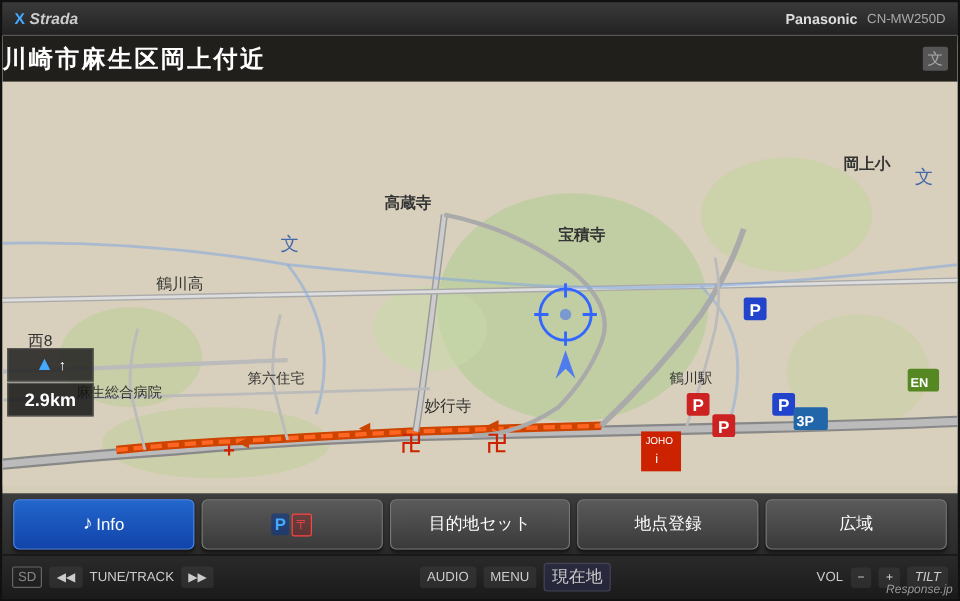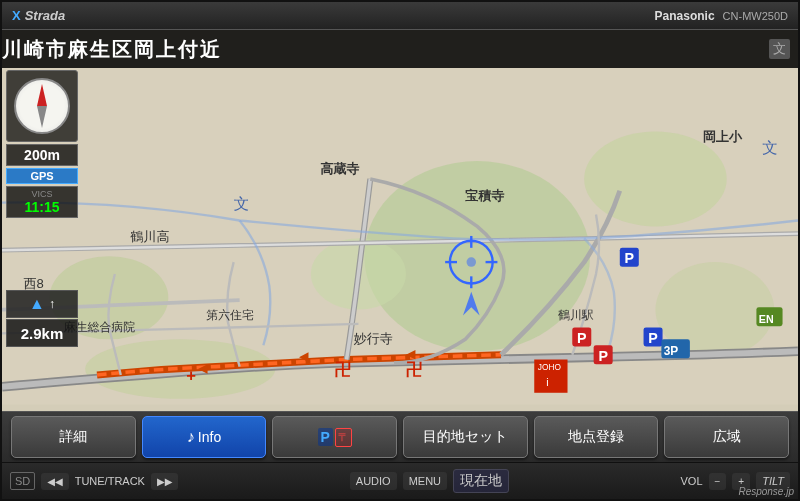--- a/index.html
+++ b/index.html
@@ -520,55 +520,34 @@
         <rect x="448" y="272" width="28" height="28" fill="#cc2200"></rect>
         <text x="451" y="281" font-size="7" fill="white">JOHO</text>
         <text x="458" y="294" font-size="9" fill="white">i</text>
       </svg>
 
       <div id="location-bar">
         <span id="location-text">川崎市麻生区岡上付近</span>
         <span id="text-icon">文</span>
       </div>
 
-      <div id="left-panel">
-        <div id="compass-box">
-          <div id="compass-inner">
-            <div id="compass-needle-north"></div>
-            <div id="compass-needle-south"></div>
-          </div>
-        </div>
-        <div id="scale-box">
-          <span>200m</span>
-        </div>
-        <div id="gps-box">
-          <span>GPS</span>
-        </div>
-        <div id="vics-box">
-          <div style="font-size:9px;color:#888;">VICS</div>
-          <div id="vics-time">11:15</div>
-        </div>
-      </div>
 
       <div id="distance-panel">
         <div id="direction-box">
           <span id="arrow-up">▲</span>
           <span id="arrow-dir">↑</span>
         </div>
         <div id="dist-box">
           <span id="dist-text">2.9km</span>
         </div>
       </div>
 
     </div>
 
     <div id="function-buttons">
-      <button class="func-btn" id="btn-detail">
-        <span>詳細</span>
-      </button>
       <button class="func-btn" id="btn-info">
         <span id="info-note-icon">♪</span>
         <span>Info</span>
       </button>
       <button class="func-btn" id="btn-parking">
         <span id="parking-blue">P</span>
         <span id="post-icon">〒</span>
       </button>
       <button class="func-btn">
         <span>目的地セット</span>

